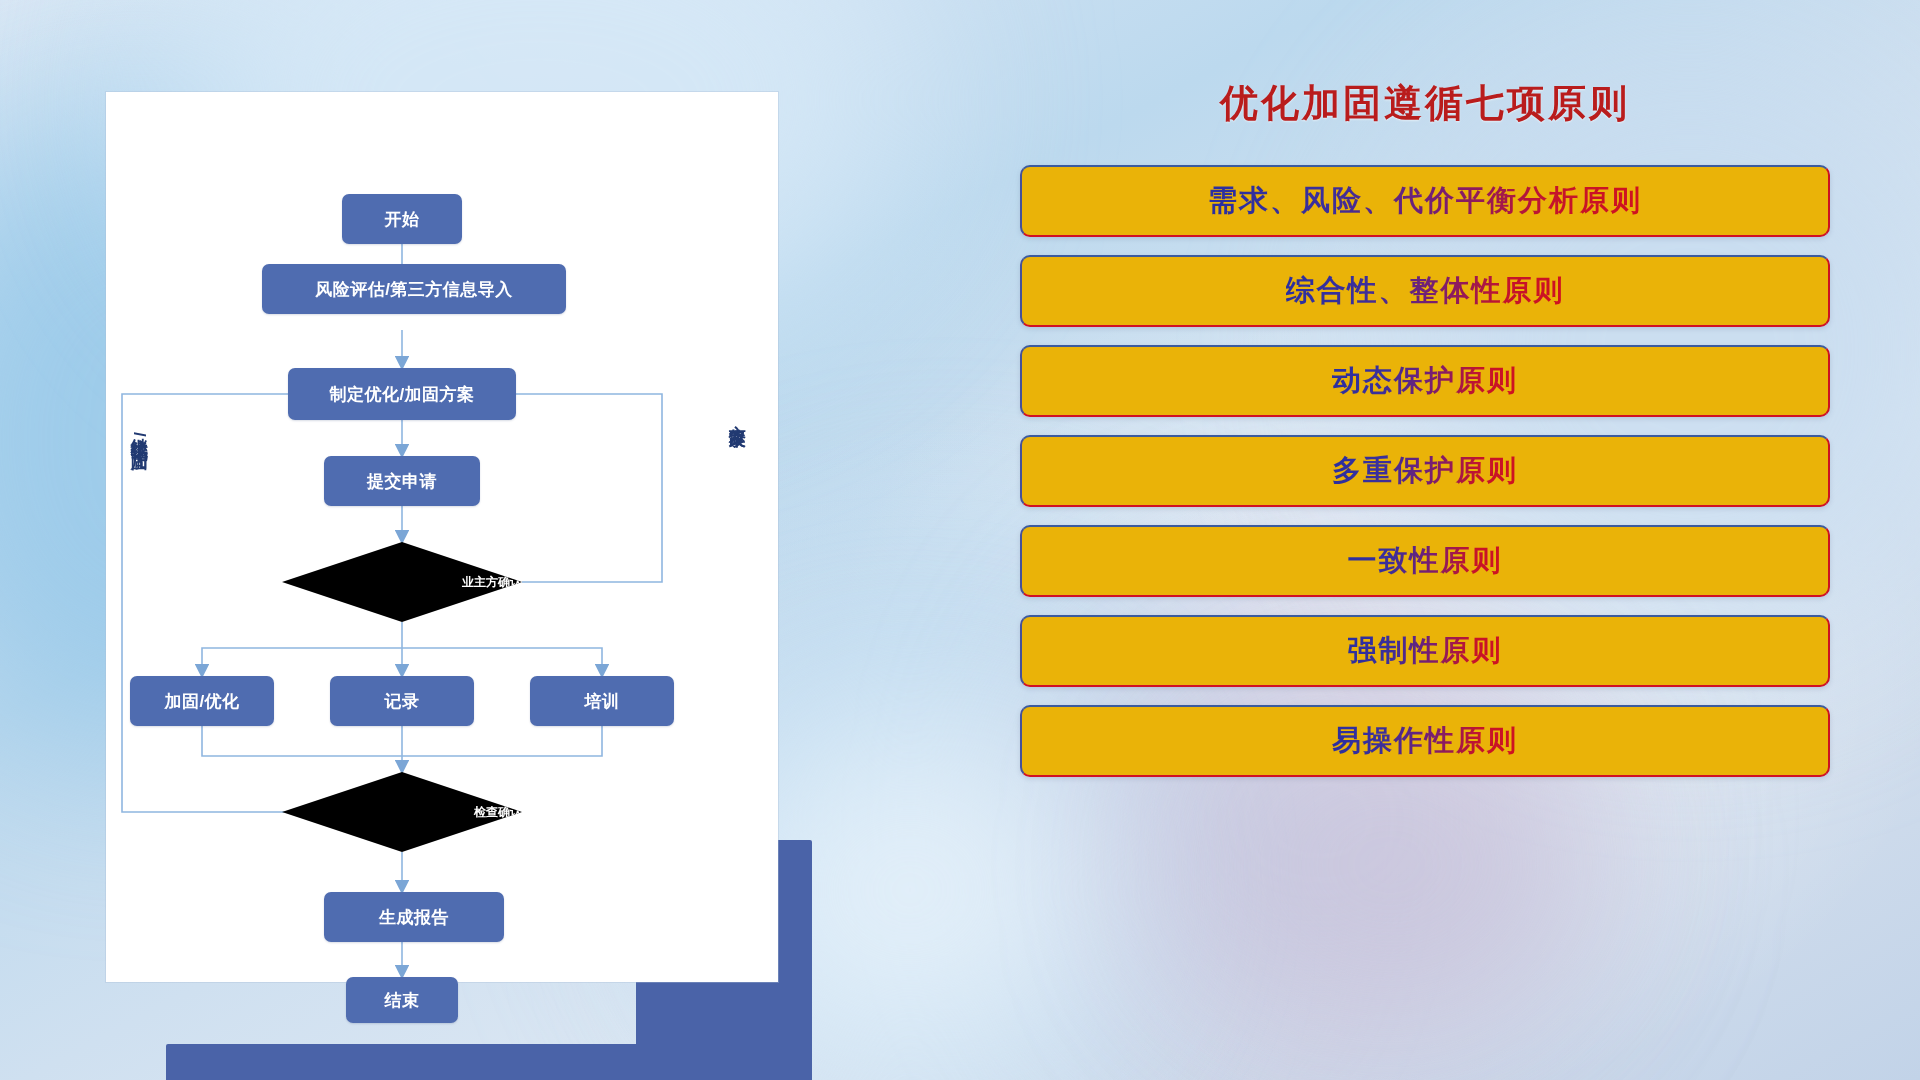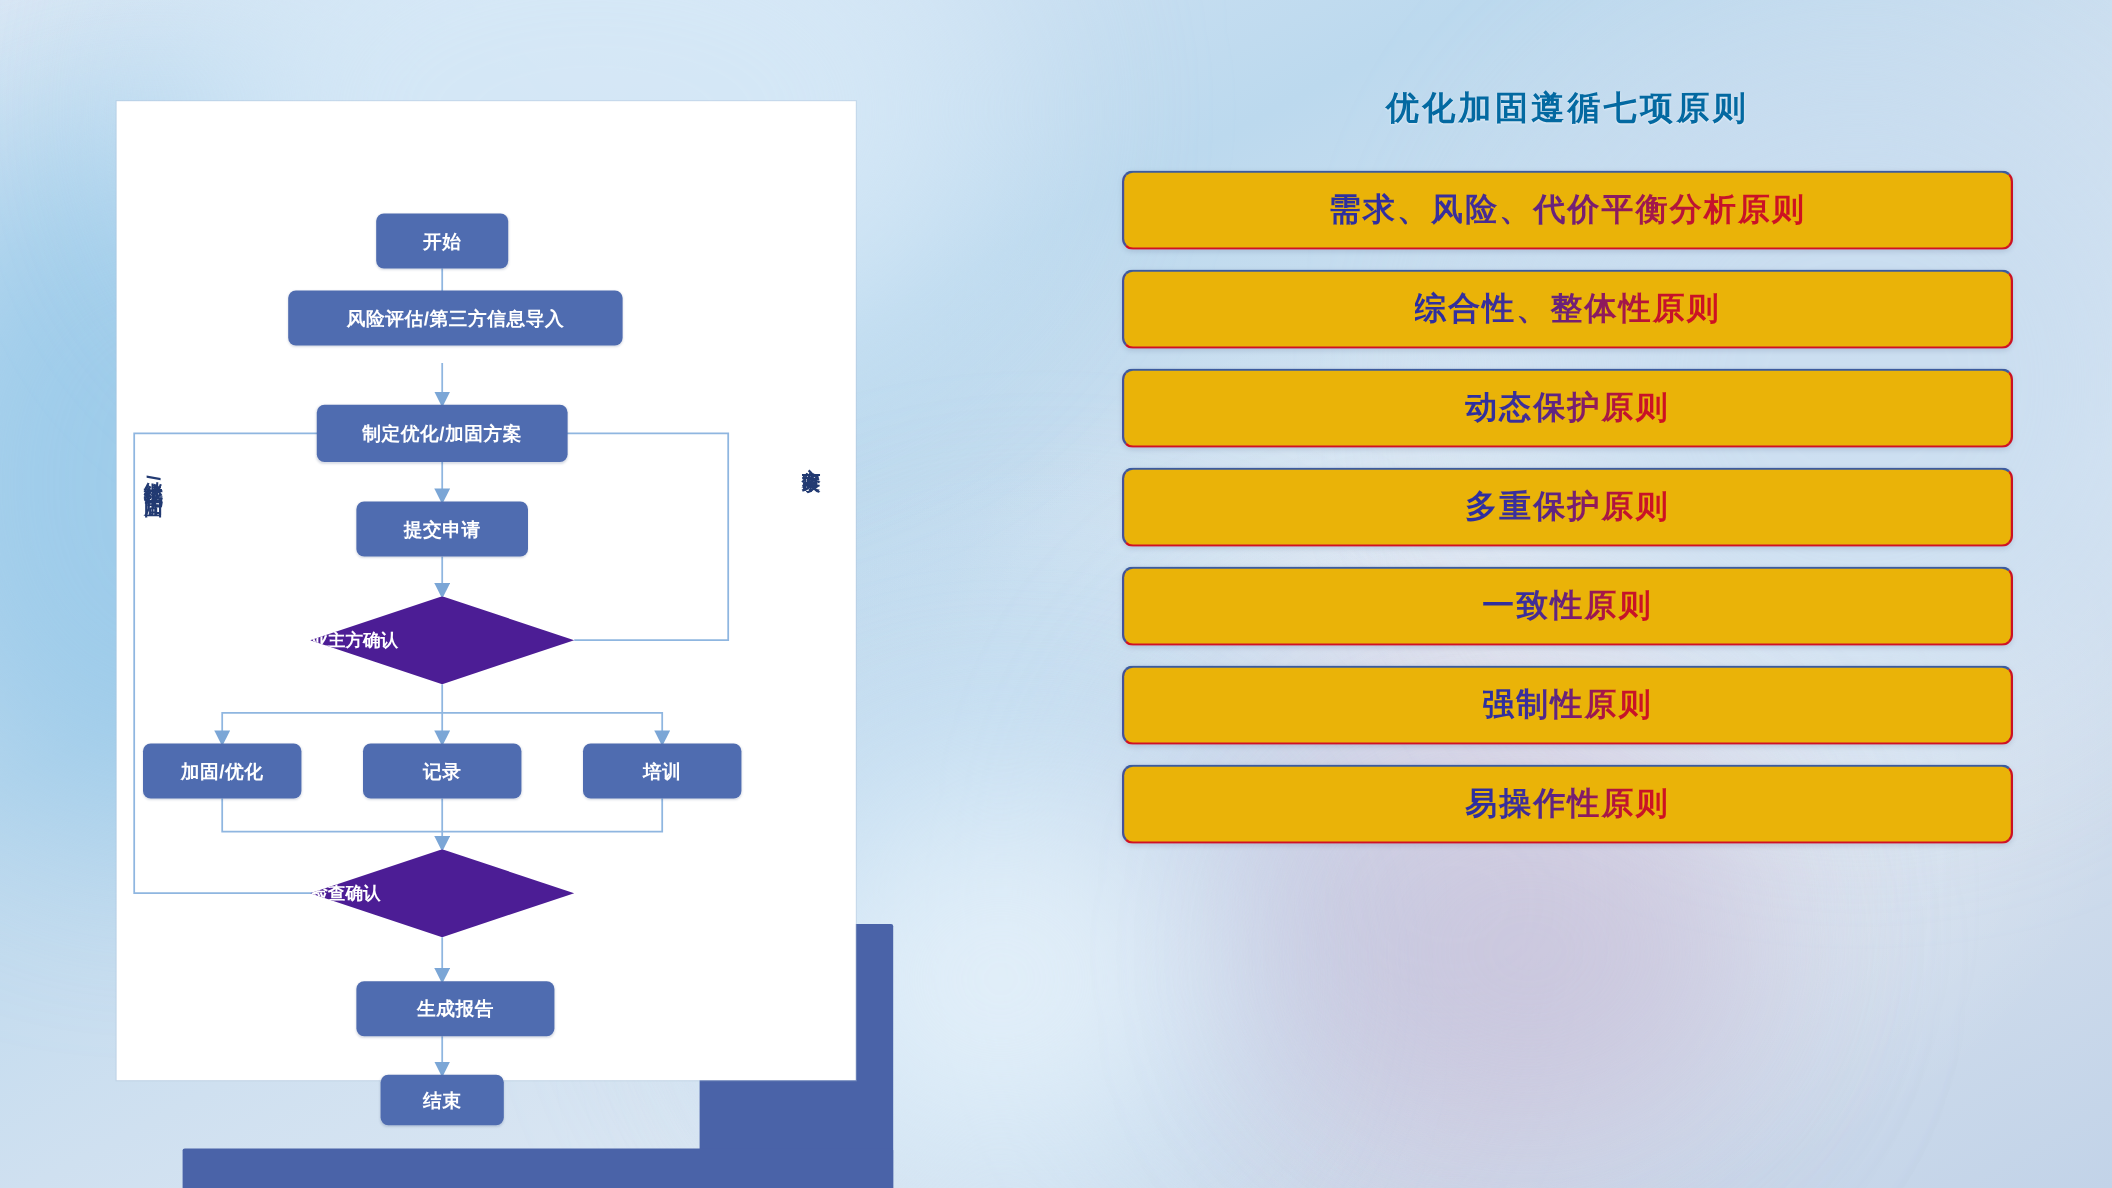--- a/index.html
+++ b/index.html
@@ -49,44 +49,44 @@
     background: #4f6cb0;
     color: #ffffff;
     border-radius: 7px;
     display: flex; align-items: center; justify-content: center;
     font-size: 17px; font-weight: 700; letter-spacing: .5px;
     white-space: nowrap;
     box-shadow: 0 1px 2px rgba(40,60,110,0.18);
   }
   .diamond {
     position: absolute;
-    background: #4c1d95;
+    background: #000000;
     color: #ffffff;
-    display: flex; align-items: center; justify-content: flex-start;
-    font-size: 16px; font-weight: 700;
+    display: flex; align-items: center; justify-content: flex-end;
+    font-size: 12px; font-weight: 700;
     clip-path: polygon(50% 0%, 100% 50%, 50% 100%, 0% 50%);
     white-space: nowrap;
   }
   
   .vcap {
     position: absolute;
     writing-mode: vertical-rl;
     color: #223a72; font-size: 17px; font-weight: 700;
     letter-spacing: 2px; line-height: 1.05;
   }
 
   
   #flow-svg { position: absolute; left: 0; top: 0; width: 672px; height: 890px; }
 
   
   #right-panel { position: absolute; left: 1020px; top: 78px; width: 810px; height: 950px; }
   #panel-title {
     text-align: center;
-    font-size: 30px; font-weight: 700;
-    color: #0369a1;
+    font-size: 38px; font-weight: 700;
+    color: #b91c1c;
     letter-spacing: 3px;
     text-shadow: 0 1px 2px rgba(255,255,255,0.55);
     margin-bottom: 36px;
   }
   .principle {
     position: relative;
     height: 72px;
     margin: 0 0 18px 0;
     background: #eab308;
     border-radius: 10px;

